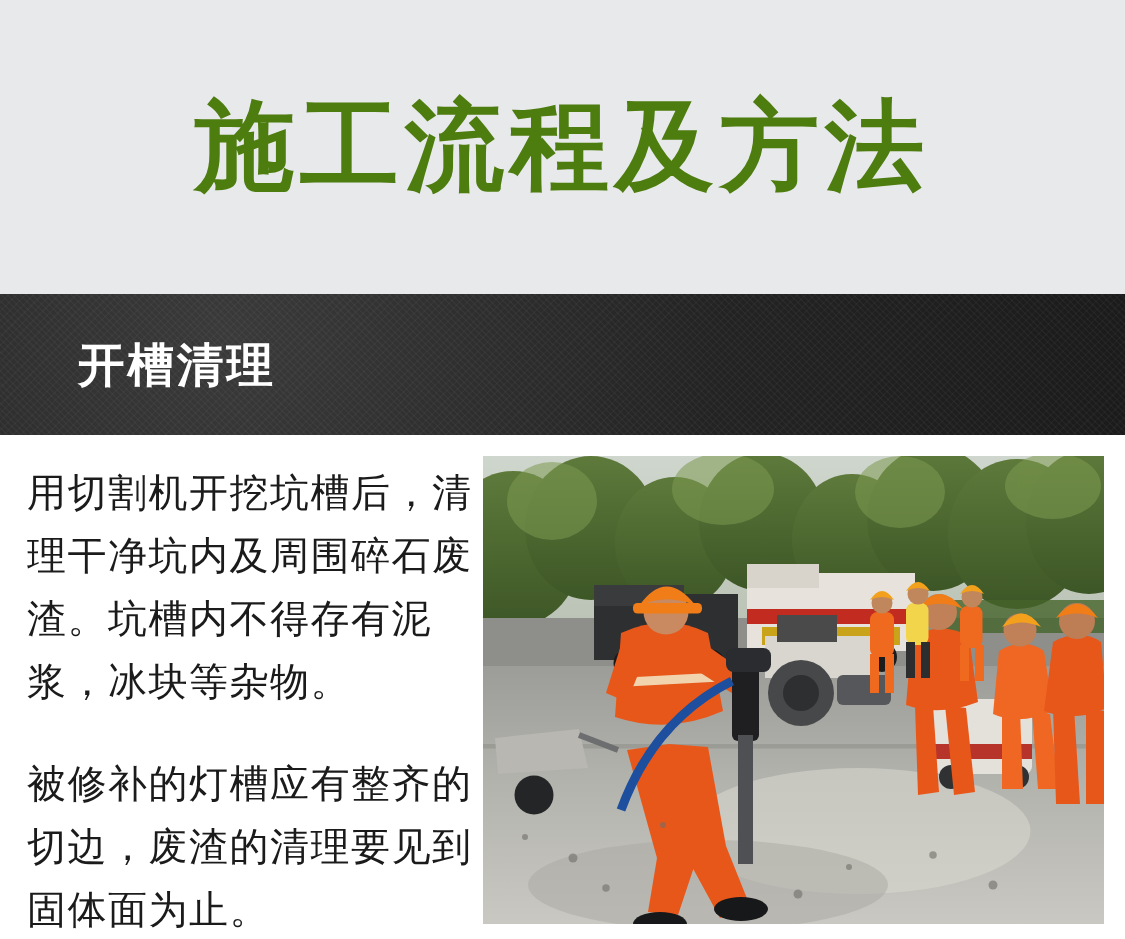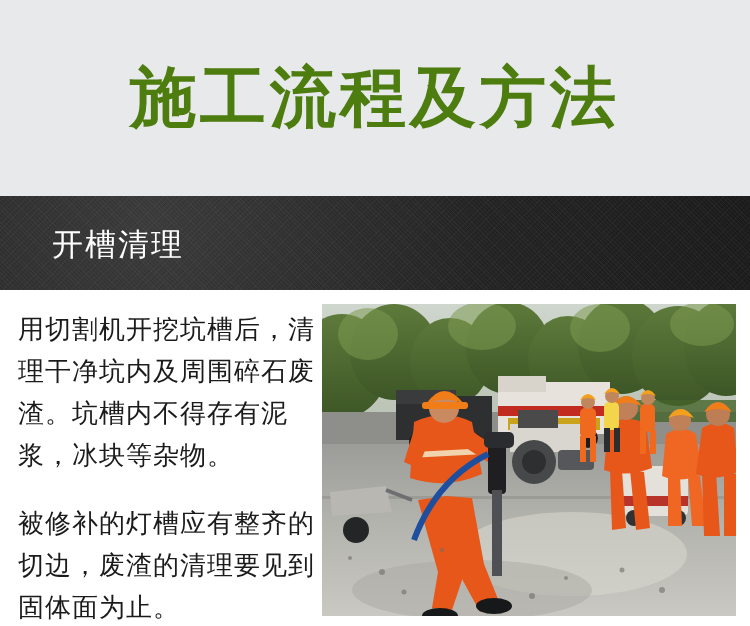--- a/index.html
+++ b/index.html
@@ -57,21 +57,21 @@
     background:
       repeating-linear-gradient(45deg, rgba(255,255,255,0.030) 0px, rgba(255,255,255,0.030) 1px, rgba(0,0,0,0) 1px, rgba(0,0,0,0) 3px),
       repeating-linear-gradient(-45deg, rgba(255,255,255,0.022) 0px, rgba(255,255,255,0.022) 1px, rgba(0,0,0,0) 1px, rgba(0,0,0,0) 4px),
       radial-gradient(circle at 20% 30%, #3a3a3a 0%, #232323 55%, #1b1b1b 100%);
   }
   .section-bar-label {
     position: absolute;
     left: 52px;
     top: 226px;
     font-family: "DejaVu Sans", sans-serif;
-    font-weight: normal;
+    font-weight: bold;
     font-size: 31px;
     letter-spacing: 2px;
     color: #ffffff;
     line-height: 1.2;
   }
 
   
   .content {
     position: absolute;
     left: 0;
@@ -81,21 +81,21 @@
     background: #ffffff;
   }
 
   .text-col {
     position: absolute;
     left: 18px;
     top: 18px;
     width: 300px;
   }
   .para {
-    font-family: Liberation Sans, sans-serif;
+    font-family: Liberation Serif, serif;
     font-size: 26px;
     line-height: 42px;
     color: #1b1b1b;
     letter-spacing: 1px;
     margin: 0 0 26px 0;
     text-align: left;
   }
   .para:last-child { margin-bottom: 0; }
 
   

